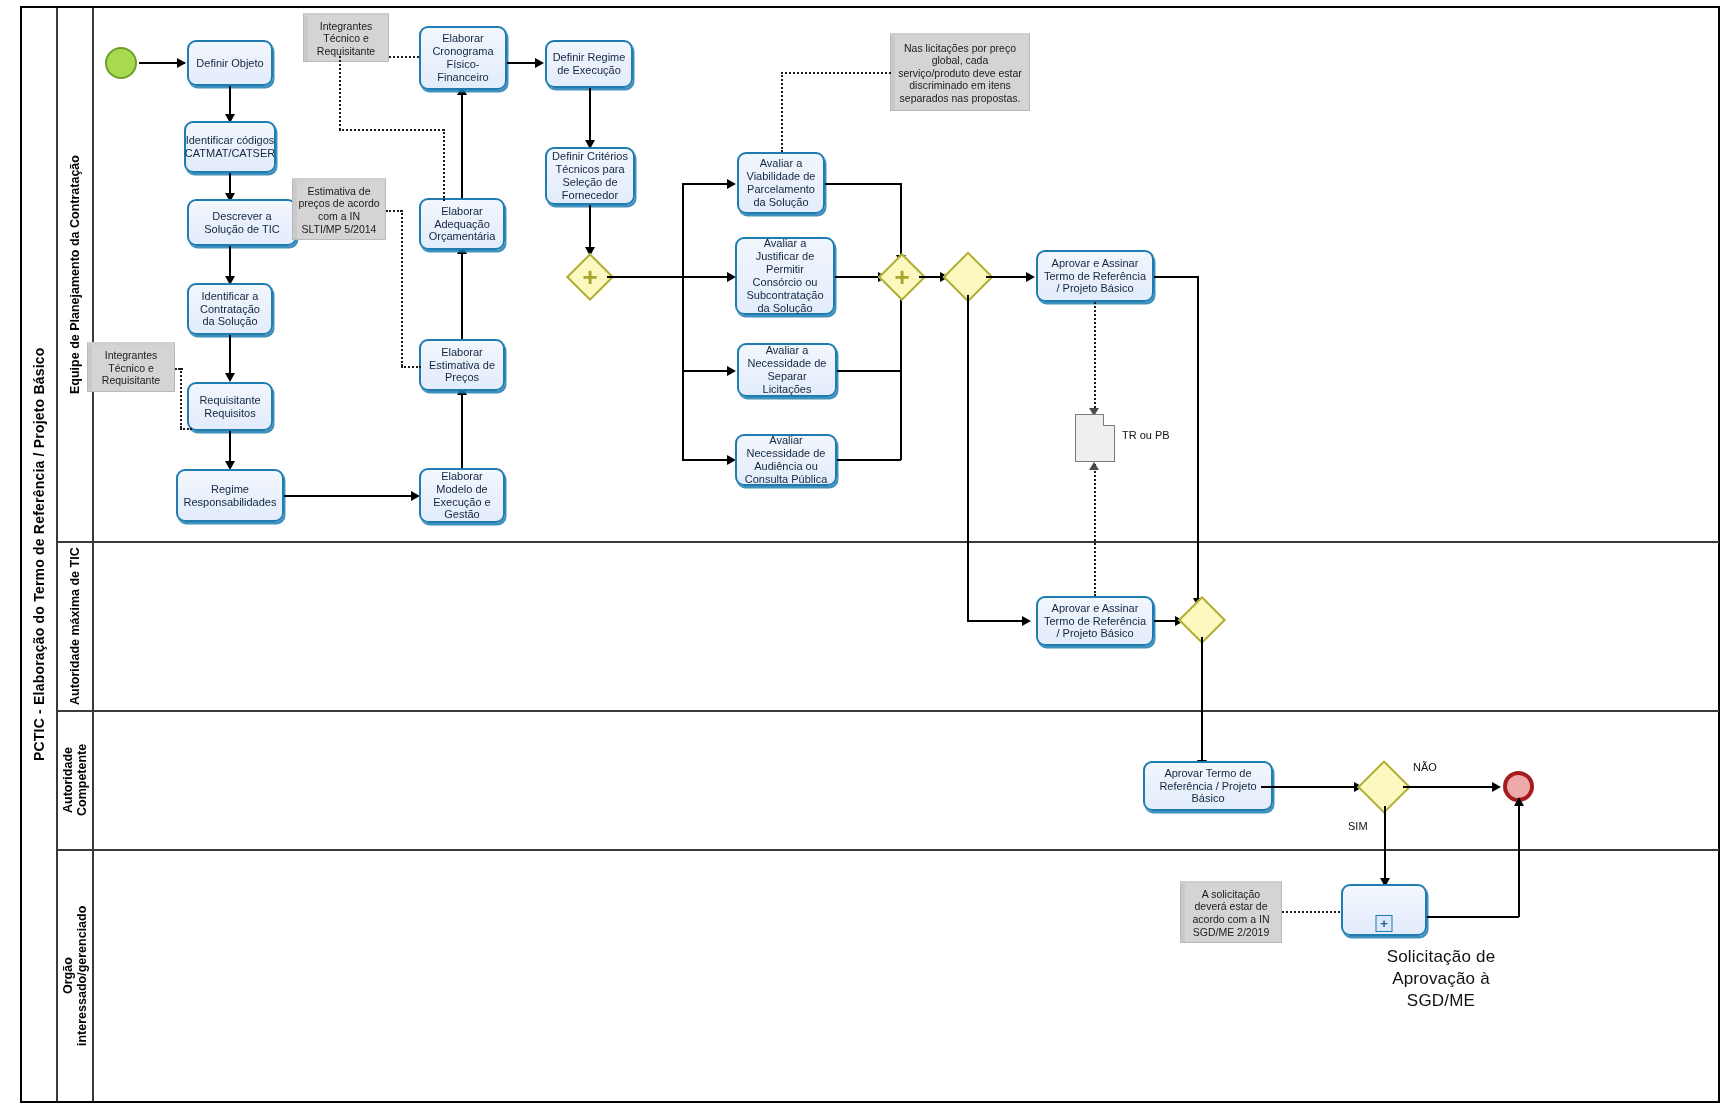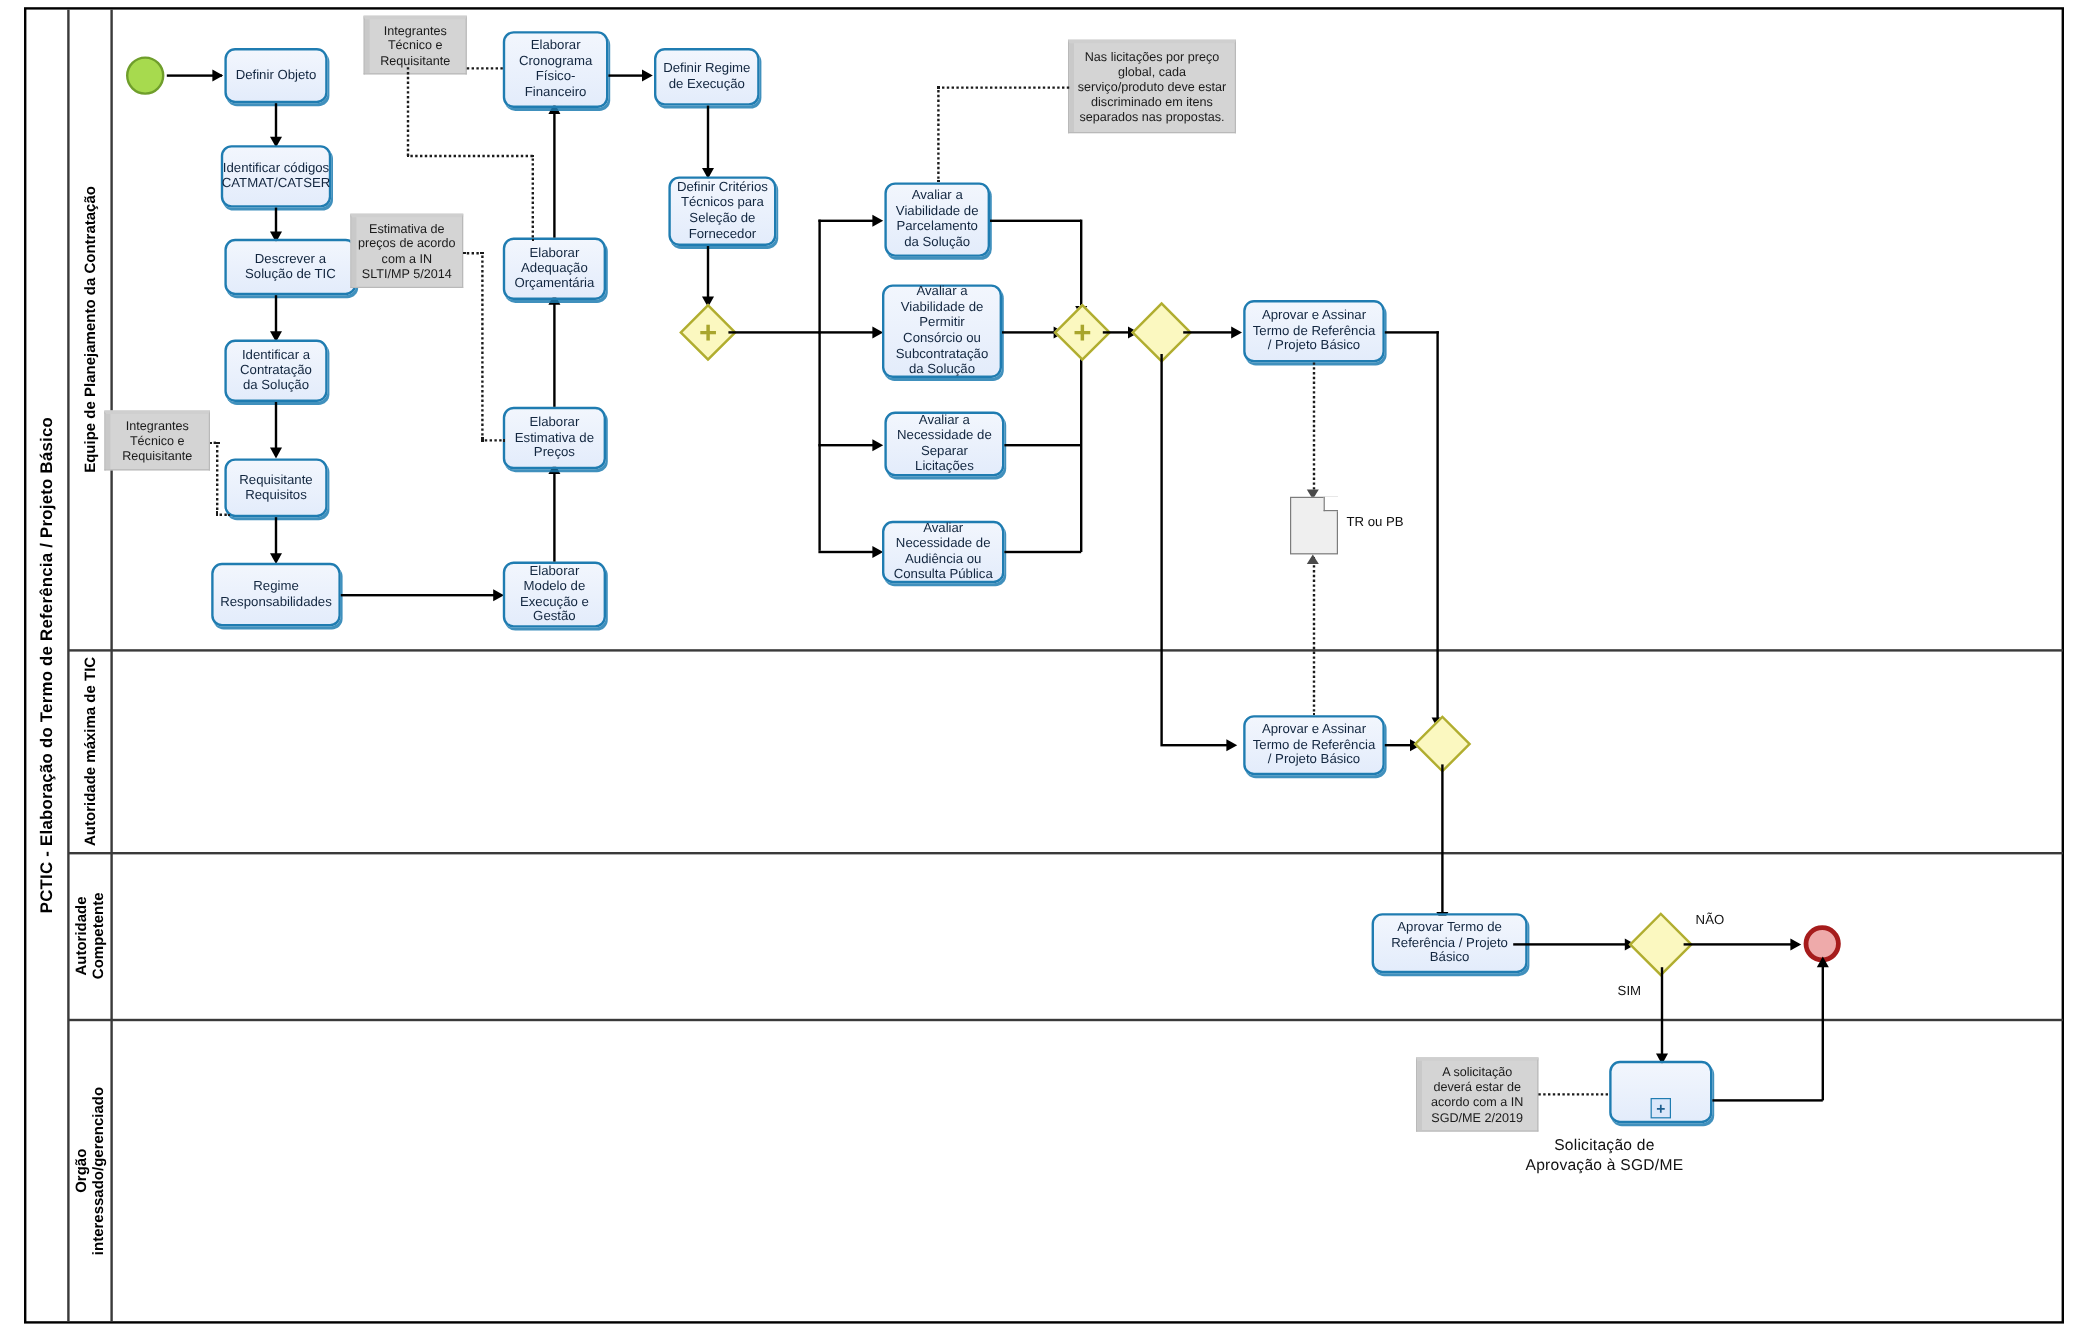--- a/index.html
+++ b/index.html
@@ -201,40 +201,40 @@
   <div class="dot v" style="left:443px;top:129px;height:72px;"></div>
 
   <div class="flow h" style="left:507px;top:62px;width:34px;"></div>
   <div class="arrow r" style="left:535px;top:58px;"></div>
 
   <div class="task" style="left:545px;top:40px;width:88px;height:48px;">Definir Regime de Execução</div>
 
   <div class="flow v" style="left:589px;top:88px;height:58px;"></div>
   <div class="arrow d" style="left:585px;top:140px;"></div>
 
-  <div class="task" style="left:545px;top:147px;width:90px;height:58px;margin-left:12px;">Definir Critérios Técnicos para Seleção de Fornecedor</div>
+  <div class="task" style="left:545px;top:147px;width:90px;height:58px;">Definir Critérios Técnicos para Seleção de Fornecedor</div>
 
   <div class="flow v" style="left:589px;top:205px;height:48px;"></div>
   <div class="arrow d" style="left:585px;top:247px;"></div>
 
   <div class="gw" style="left:573px;top:260px;width:34px;height:34px;">
     <div class="dia"></div>
     <div class="plus">+</div>
   </div>
 
   <div class="flow h" style="left:607px;top:276px;width:76px;"></div>
   <div class="flow v" style="left:682px;top:183px;height:276px;"></div>
 
   <div class="flow h" style="left:682px;top:183px;width:50px;"></div>
   <div class="arrow r" style="left:727px;top:179px;"></div>
   <div class="task" style="left:737px;top:152px;width:88px;height:62px;">Avaliar a Viabilidade de Parcelamento da Solução</div>
 
   <div class="flow h" style="left:682px;top:276px;width:50px;"></div>
   <div class="arrow r" style="left:727px;top:272px;"></div>
-  <div class="task" style="left:735px;top:237px;width:100px;height:78px;">Avaliar a Viabilidade de Permitir Consórcio ou Subcontratação da Solução</div>
+  <div class="task" style="left:735px;top:237px;width:100px;height:78px;">Avaliar a Justificar de Permitir Consórcio ou Subcontratação da Solução</div>
 
   <div class="flow h" style="left:682px;top:370px;width:50px;"></div>
   <div class="arrow r" style="left:727px;top:366px;"></div>
   <div class="task" style="left:737px;top:343px;width:100px;height:54px;">Avaliar a Necessidade de Separar Licitações</div>
 
   <div class="flow h" style="left:682px;top:459px;width:50px;"></div>
   <div class="arrow r" style="left:727px;top:455px;"></div>
   <div class="task" style="left:735px;top:434px;width:102px;height:52px;">Avaliar Necessidade de Audiência ou Consulta Pública</div>
 
   <div class="note" style="left:890px;top:33px;width:140px;height:78px;">Nas licitações por preço global, cada serviço/produto deve estar discriminado em itens separados nas propostas.</div>
@@ -320,21 +320,21 @@
   <div class="flow v" style="left:1384px;top:806px;height:78px;"></div>
   <div class="arrow d" style="left:1380px;top:878px;"></div>
   <div class="flowlabel" style="left:1348px;top:820px;">SIM</div>
 
   <div class="task sub" style="left:1341px;top:884px;width:86px;height:52px;">
     <span style="position:absolute;left:50%;bottom:2px;transform:translateX(-50%);
                  width:15px;height:15px;border:1.6px solid #1f7cb1;background:#dbe7fa;
                  display:flex;align-items:center;justify-content:center;
                  font-size:13px;line-height:1;color:#1f5f8f;font-weight:bold;">+</span>
   </div>
-  <div class="bigtext" style="left:1264px;top:946px;width:146px;font-size:13px;">Solicitação de Aprovação à SGD/ME</div>
+  <div class="bigtext" style="left:1368px;top:946px;width:146px;font-size:17px;">Solicitação de Aprovação à SGD/ME</div>
 
   <div class="note" style="left:1180px;top:881px;width:102px;height:62px;">A solicitação deverá estar de acordo com a IN SGD/ME 2/2019</div>
   <div class="dot h" style="left:1282px;top:911px;width:58px;"></div>
 
   <div class="flow h" style="left:1427px;top:916px;width:92px;"></div>
   <div class="flow v" style="left:1518px;top:802px;height:115px;"></div>
   <div class="arrow u" style="left:1514px;top:797px;"></div>
 
 </div>
 

